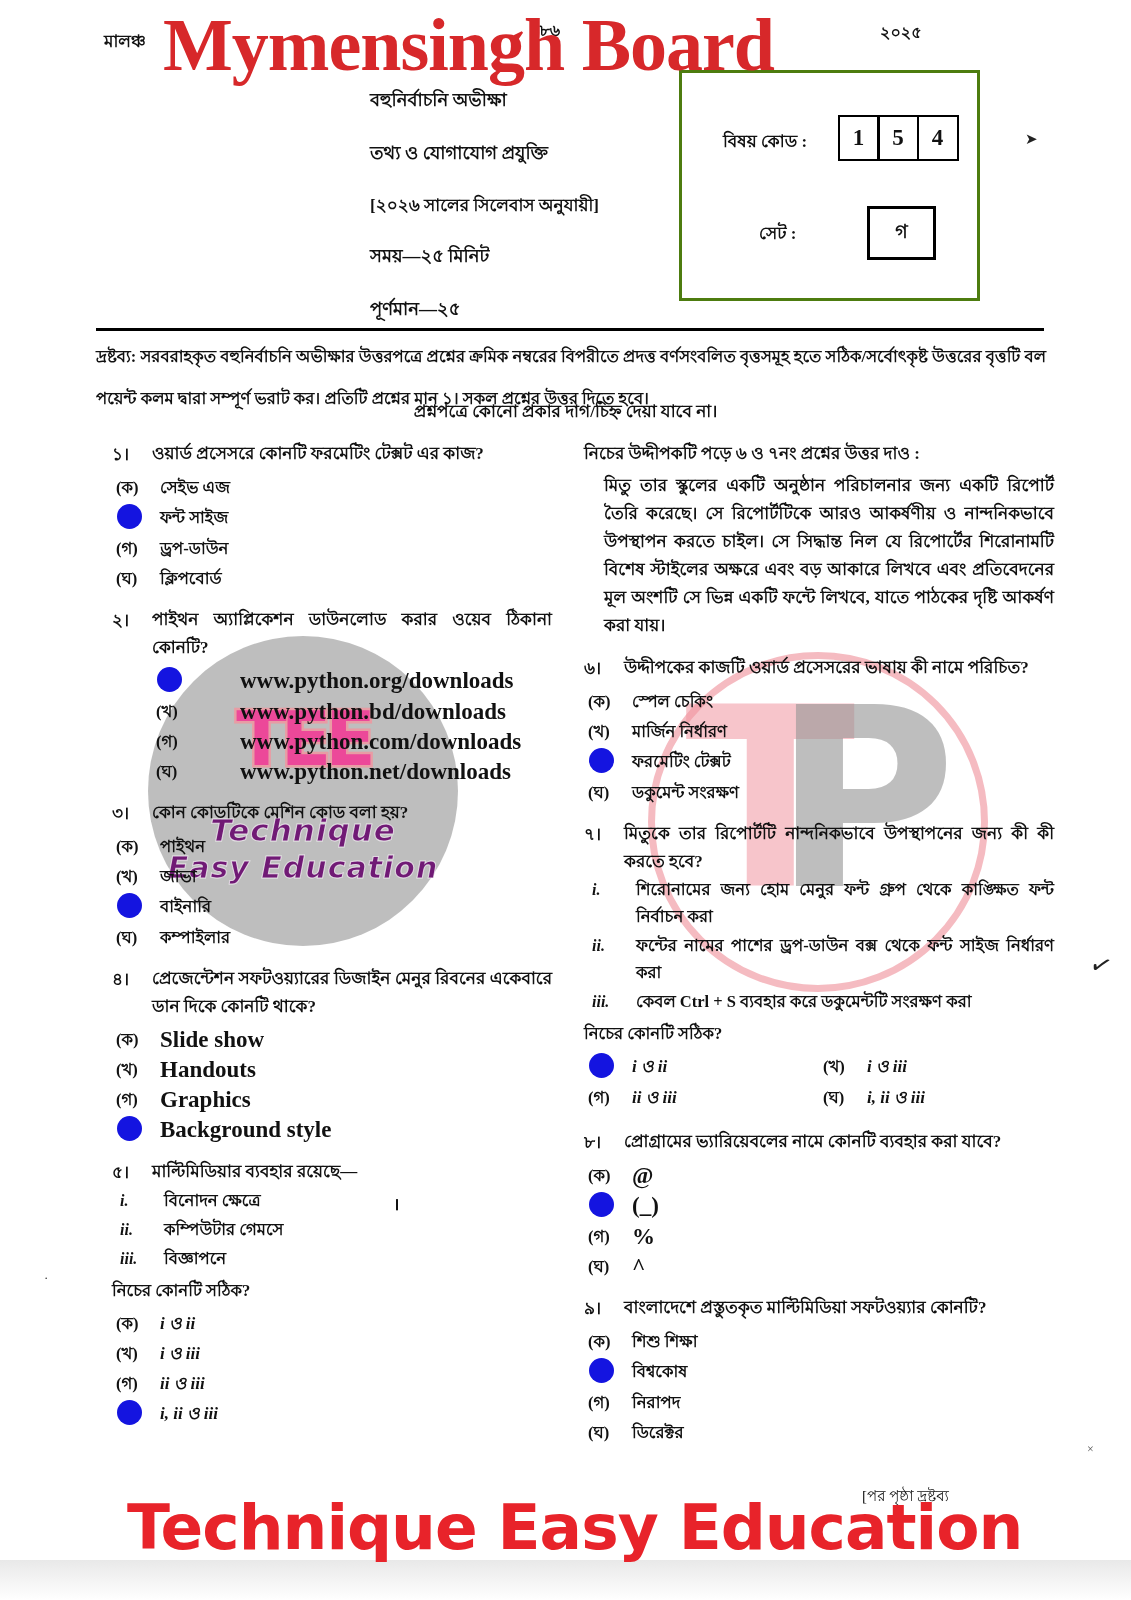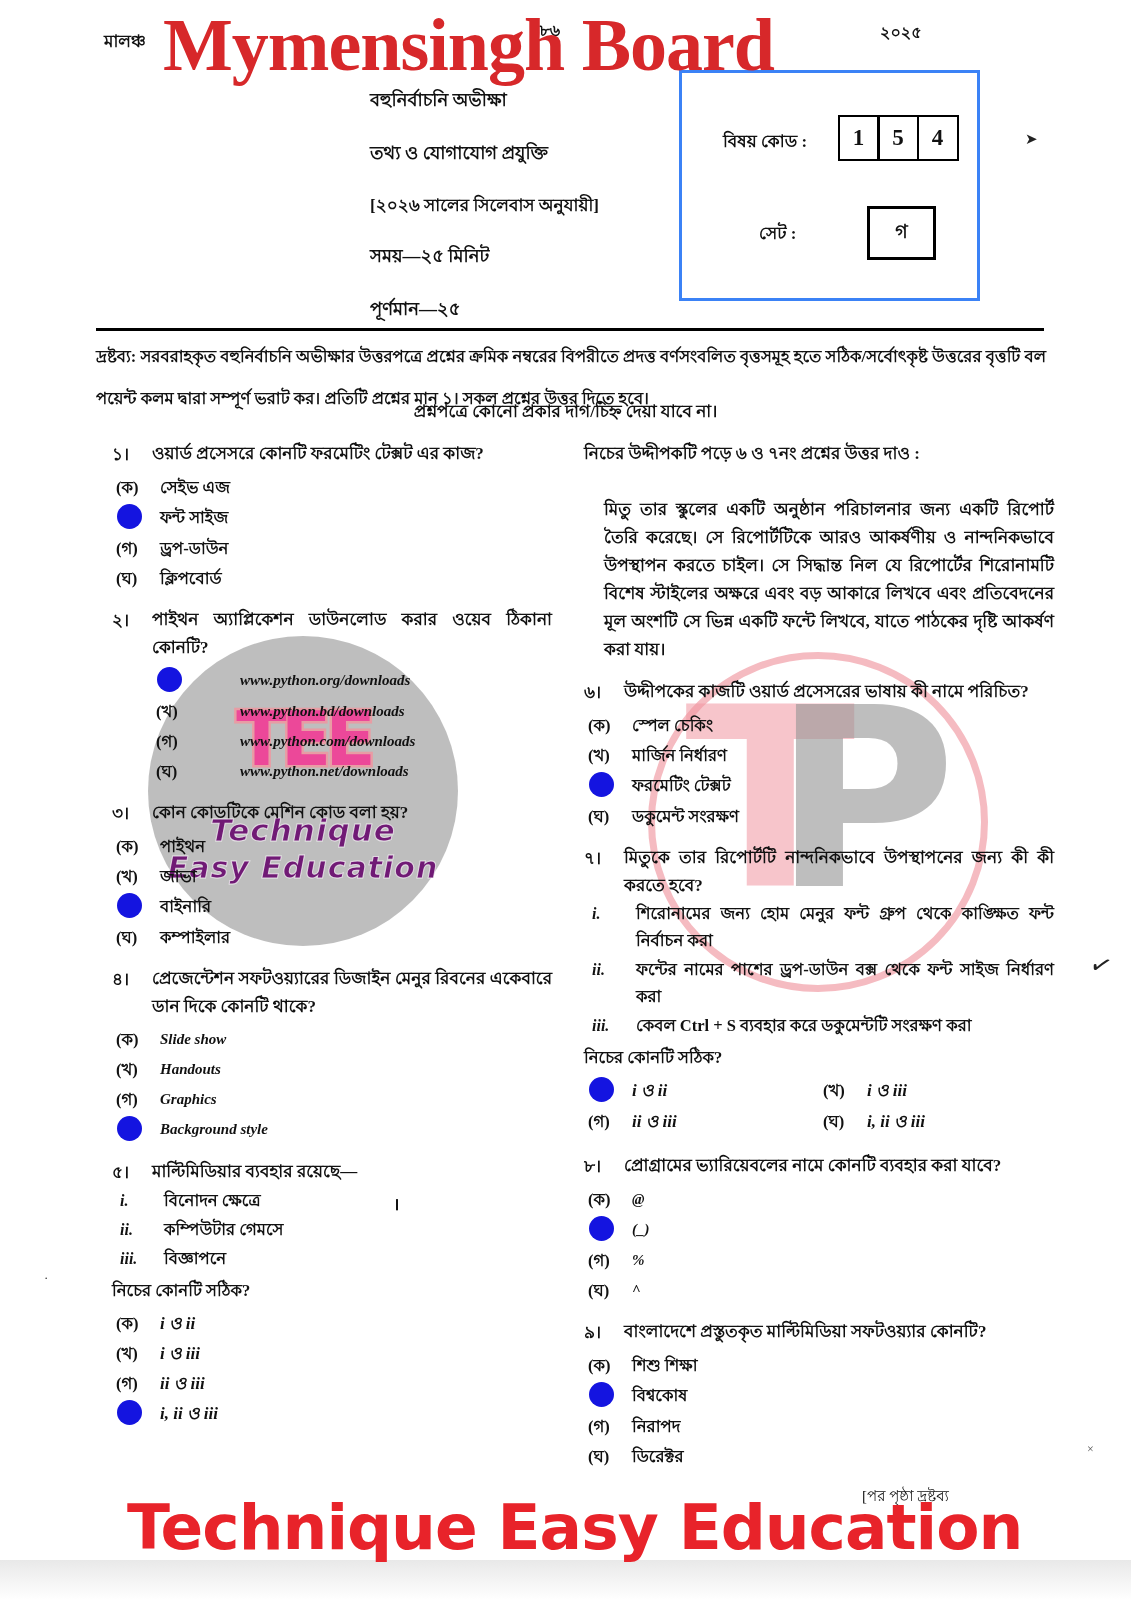--- a/index.html
+++ b/index.html
@@ -74,21 +74,21 @@
   }
   .yeartop{
     position:absolute;left:880px;top:20px;font-size:16px;font-weight:700;
   }
   .hdr-lines{position:absolute;left:370px;top:86px;}
   .hdr-lines div{font-size:18px;font-weight:700;margin-bottom:22px;white-space:nowrap;}
   .hdr-lines div.sylb{font-size:17px;}
 
   .codebox{
     position:absolute;left:679px;top:70px;width:295px;height:225px;
-    border:3px solid #3b82f6;background:transparent;
+    border:3px solid #4d7c0f;background:transparent;
   }
   .codebox .lbl{position:absolute;font-size:17px;font-weight:700;white-space:nowrap;}
   .lbl-sub{left:41px;top:55px;}
   .lbl-set{left:77px;top:147px;}
   .cells{position:absolute;left:158px;top:42px;display:flex;}
   .cells .c{
     width:38px;height:42px;border:2.5px solid #000;margin-left:-2.5px;
     display:flex;align-items:center;justify-content:center;
     font-size:23px;font-weight:700;font-family:"Liberation Serif",serif;
   }
@@ -122,21 +122,21 @@
   .qtext{flex:1;font-size:17px;font-weight:700;line-height:28px;text-align:justify;}
 
   .opts{margin-top:5px;}
   .opt{display:flex;align-items:flex-start;margin-bottom:3px;line-height:27px;}
   .opt .mk{
     width:44px;flex:0 0 44px;font-size:16.5px;font-weight:700;text-align:left;
     padding-left:4px;position:relative;
   }
   .opt .mk.ind{padding-left:44px;width:84px;flex:0 0 84px;}
   .opt .txt{flex:1;font-size:16.5px;font-weight:700;}
-  .opt .txt.en{font-family:"Liberation Serif","DejaVu Serif",serif;font-size:15px;font-style:italic;}
+  .opt .txt.en{font-family:"Liberation Serif","DejaVu Serif",serif;font-size:23px;}
   .opt .txt.roman{font-style:italic;font-size:17px;}
 
   .dot{
     display:inline-block;width:25px;height:25px;border-radius:50%;
     background:#1414e0;vertical-align:-5px;margin-left:1px;
   }
   .stem{display:flex;align-items:flex-start;margin-bottom:2px;line-height:27px;}
   .stem .rn{width:44px;flex:0 0 44px;font-size:16px;font-style:italic;font-weight:700;padding-left:8px;}
   .stem .st{flex:1;font-size:16.5px;font-weight:700;text-align:justify;}
   .which{font-size:16.5px;font-weight:700;margin:6px 0 5px 0;}
@@ -331,21 +331,21 @@
               <div class="txt roman">ii ও iii</div>
             </div>
             <div class="opt">
               <div class="mk"><span class="dot"></span></div>
               <div class="txt roman">i, ii ও iii</div>
             </div>
           </div>
         </div>
       </div>
     <div class="col col-right" id="right-col">
-        <div class="qtext" style="margin-bottom: 28px;">নিচের উদ্দীপকটি পড়ে ৬ ও ৭নং প্রশ্নের উত্তর দাও :</div>
+        <div class="qtext" style="margin-bottom: 4px;">নিচের উদ্দীপকটি পড়ে ৬ ও ৭নং প্রশ্নের উত্তর দাও :</div>
         <div class="qtext" style="margin: 0px 0px 14px 20px;">মিতু তার স্কুলের একটি অনুষ্ঠান পরিচালনার জন্য একটি রিপোর্ট তৈরি করেছে। সে রিপোর্টটিকে আরও আকর্ষণীয় ও নান্দনিকভাবে উপস্থাপন করতে চাইল। সে সিদ্ধান্ত নিল যে রিপোর্টের শিরোনামটি বিশেষ স্টাইলের অক্ষরে এবং বড় আকারে লিখবে এবং প্রতিবেদনের মূল অংশটি সে ভিন্ন একটি ফন্টে লিখবে, যাতে পাঠকের দৃষ্টি আকর্ষণ করা যায়।</div>
         <div class="q">
           <div class="qrow">
             <div class="qnum">৬।</div>
             <div class="qtext">উদ্দীপকের কাজটি ওয়ার্ড প্রসেসরের ভাষায় কী নামে পরিচিত?</div>
           </div>
           <div class="opts">
             <div class="opt">
               <div class="mk">(ক)</div>
               <div class="txt">স্পেল চেকিং</div>

